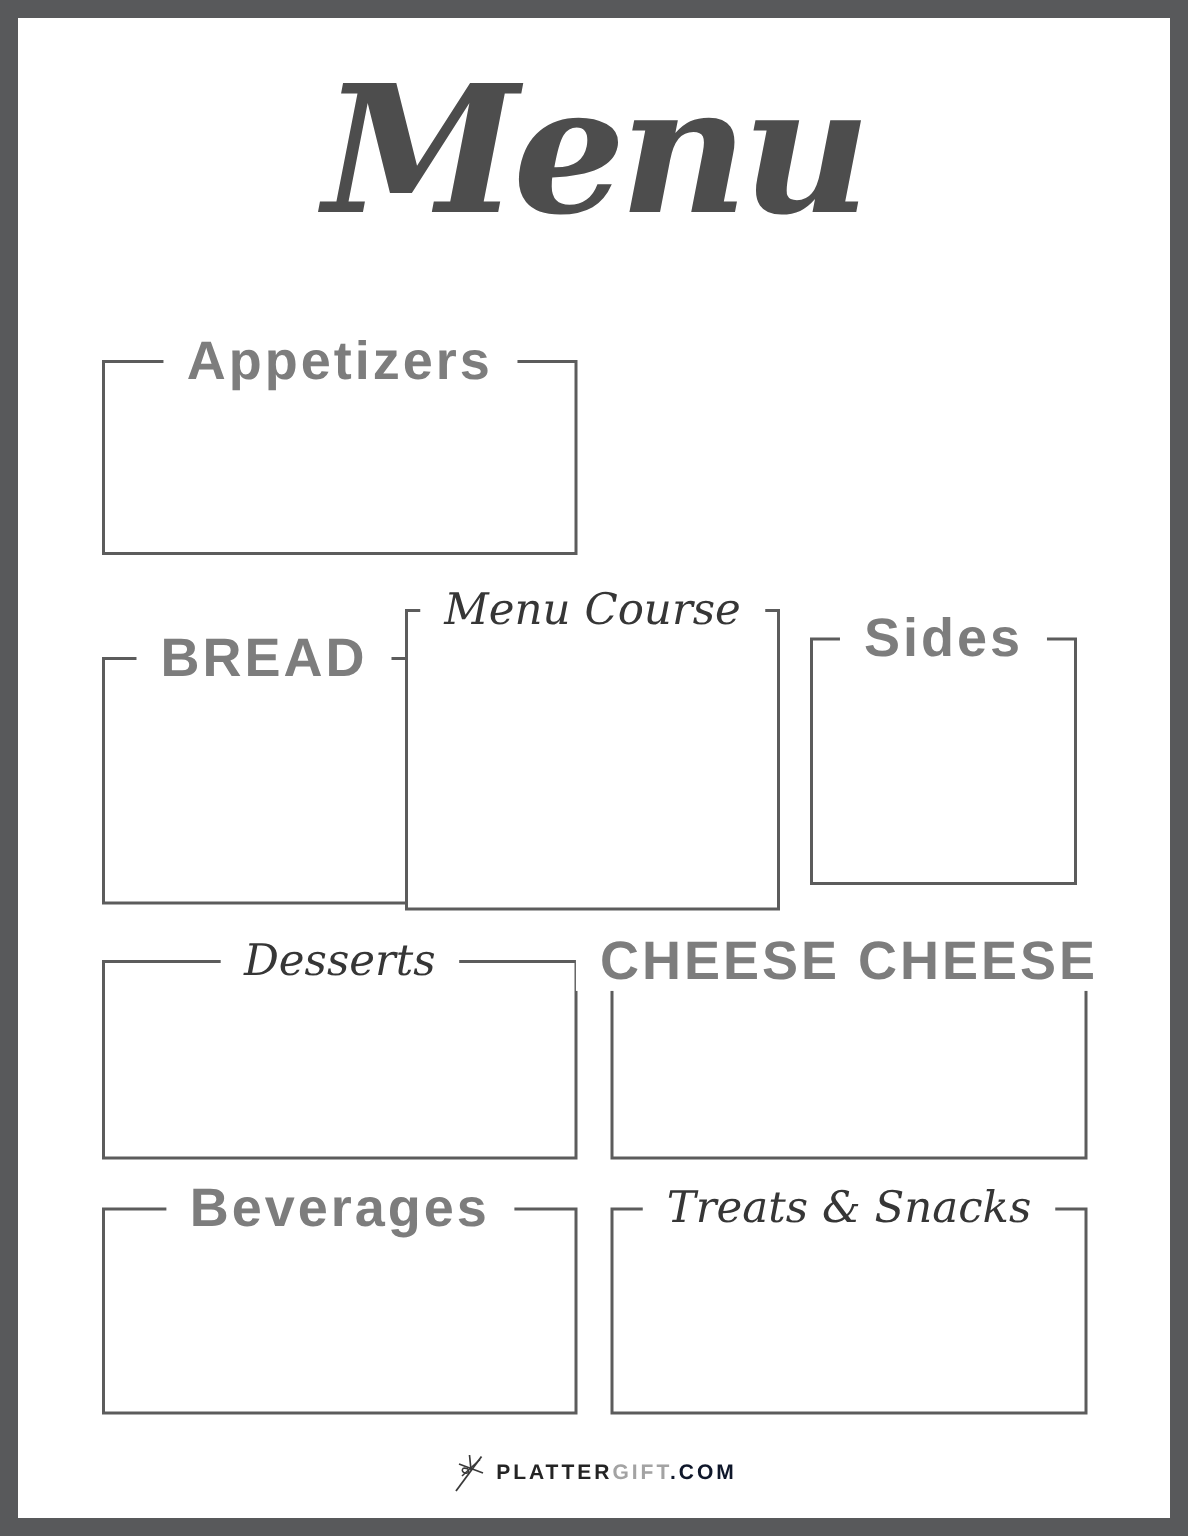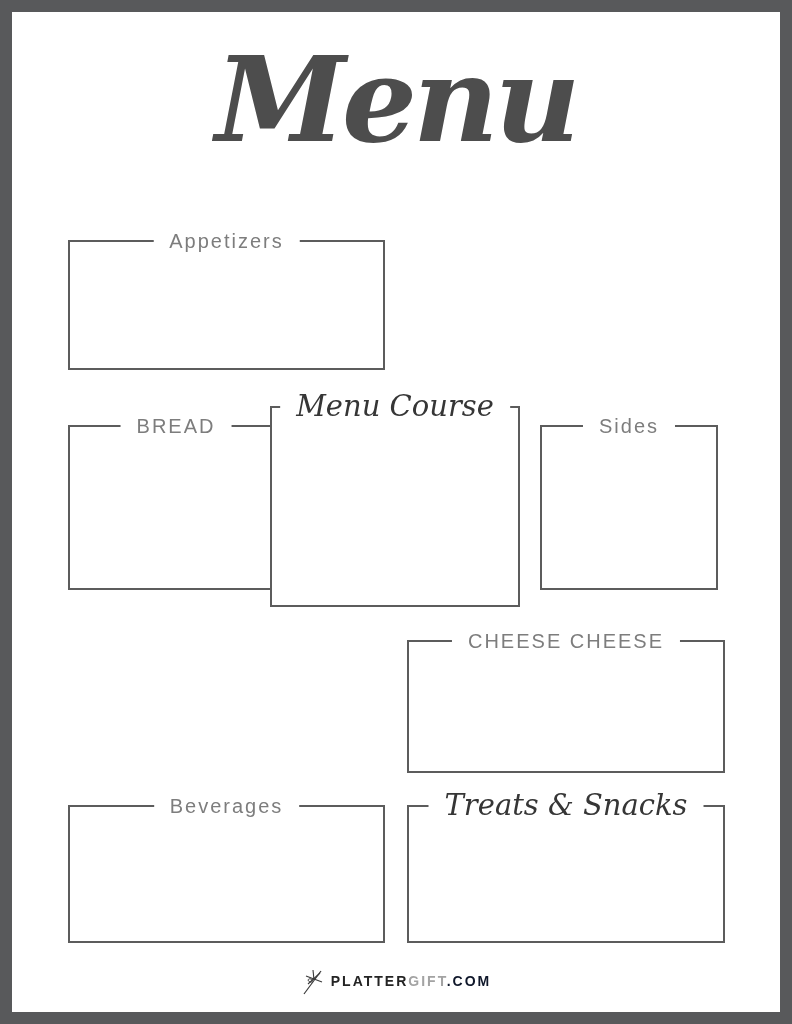--- a/index.html
+++ b/index.html
@@ -44,37 +44,37 @@
     top: 0;
     left: 50%;
     transform: translate(-50%, -54%);
     background: #ffffff;
     padding: 0 16px;
     white-space: nowrap;
     line-height: 1.1;
   }
   .label-sans {
     font-family: "Liberation Sans", sans-serif;
-    font-weight: 400;
-    font-size: 20px;
+    font-weight: 700;
+    font-size: 36px;
     letter-spacing: 2px;
     color: #7d7d7d;
   }
   .label-script {
     font-family: "DejaVu Serif", serif;
     font-style: italic;
     font-weight: 500;
     font-size: 29px;
     letter-spacing: 0px;
     color: #363636;
   }
 
   #box-appetizers    { left: 56px;  top: 228px; width: 317px; height: 130px; }
   #box-soup-salad    { left: 395px; top: 228px; width: 318px; height: 130px; }
-  #box-bread         { left: 56px;  top: 413px; width: 216px; height: 165px; }
+  #box-bread         { left: 56px;  top: 426px; width: 216px; height: 165px; }
   #box-main-course   { left: 258px; top: 394px; width: 250px; height: 201px; }
   #box-sides         { left: 528px; top: 413px; width: 178px; height: 165px; }
   #box-desserts      { left: 56px;  top: 628px; width: 317px; height: 133px; }
   #box-cheese-platter{ left: 395px; top: 628px; width: 318px; height: 133px; }
   #box-beverages     { left: 56px;  top: 793px; width: 317px; height: 138px; }
   #box-treats-snacks { left: 395px; top: 793px; width: 318px; height: 138px; }
 
   
   .footer {
     position: absolute;
@@ -114,20 +114,23 @@
     </div>
 
     <div class="box" id="box-main-course">
       <span class="box-label label-script">Menu Course</span>
     </div>
 
     <div class="box" id="box-sides">
       <span class="box-label label-sans">Sides</span>
     </div>
 
+    <div class="box" id="box-desserts">
+      <span class="box-label label-script">Desserts</span>
+    </div>
 
     <div class="box" id="box-cheese-platter">
       <span class="box-label label-sans">CHEESE CHEESE</span>
     </div>
 
     <div class="box" id="box-beverages">
       <span class="box-label label-sans">Beverages</span>
     </div>
 
     <div class="box" id="box-treats-snacks">

